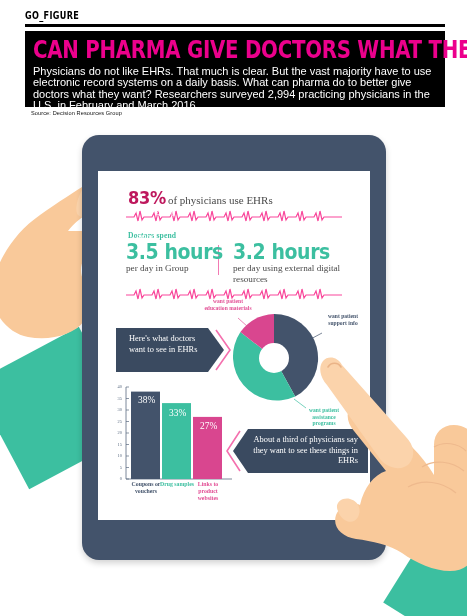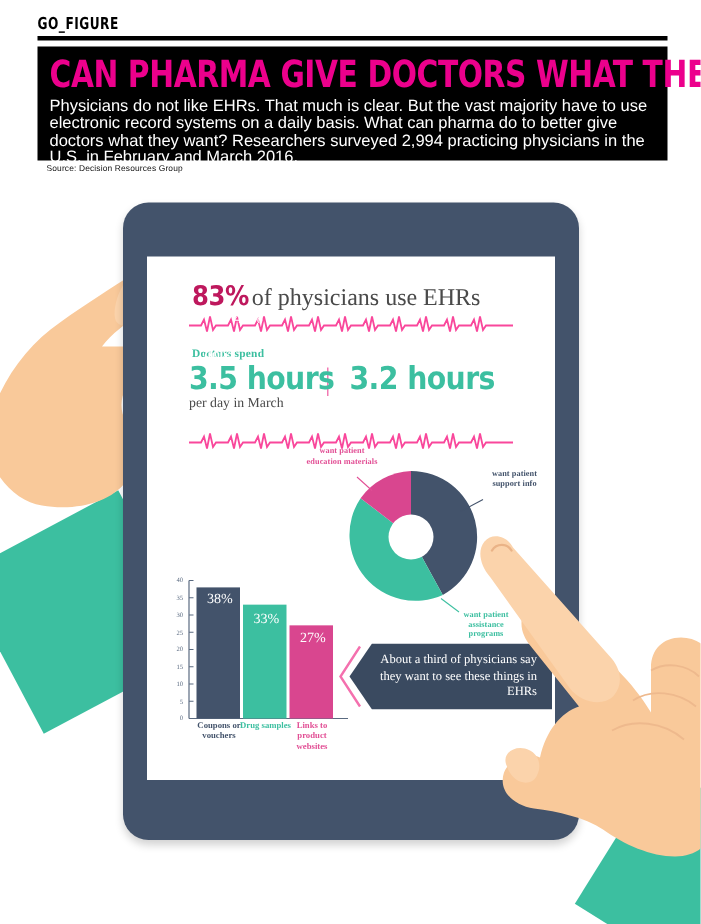--- a/index.html
+++ b/index.html
@@ -137,21 +137,21 @@
   }
   .big-pct {
     font-family: "DejaVu Sans Condensed", "Liberation Sans Narrow", "Liberation Sans", sans-serif;
     font-weight: bold;
     font-size: 18px;
     color: #be185d;
     letter-spacing: -0.3px;
   }
   .stat-tail {
     font-family: "Liberation Serif", serif;
-    font-size: 16px;
+    font-size: 11px;
     color: #4a4a4a;
     margin-left: 2px;
   }
 
   .ekg {
     position: absolute;
     left: 28px;
     width: 216px;
     height: 14px;
   }
@@ -395,25 +395,26 @@
                  L154 3 L156 11 L158 1 L160 10 L162 7 H170
                  L172 3 L174 11 L176 1 L178 10 L180 7 H188
                  L190 3 L192 11 L194 1 L196 10 L198 7 H216" fill="none" stroke="#f9479b" stroke-width="1.2"></path>
       </svg>
 
       <div id="doctors-spend">Doctors spend</div>
 
       <div id="hours-row">
         <div class="hours-col" id="hours-col-a">
           <div class="hours-big">3.5 hours</div>
-          <div class="hours-sub">per day in March</div>
+          <div class="hours-sub">per day in Group</div>
         </div>
         <div id="hours-divider"></div>
         <div class="hours-col" id="hours-col-b">
           <div class="hours-big">3.2 hours</div>
+          <div class="hours-sub">per day using external digital resources</div>
         </div>
       </div>
 
       <svg id="ekg-2" class="ekg" viewBox="0 0 216 14" preserveAspectRatio="none">
         <path d="M0 7 H8 L10 3 L12 11 L14 1 L16 10 L18 7 H26
                  L28 3 L30 11 L32 1 L34 10 L36 7 H44
                  L46 3 L48 11 L50 1 L52 10 L54 7 H62
                  L64 3 L66 11 L68 1 L70 10 L72 7 H80
                  L82 3 L84 11 L86 1 L88 10 L90 7 H98
                  L100 3 L102 11 L104 1 L106 10 L108 7 H116
@@ -440,20 +441,27 @@
       <div class="pie-label" id="label-edu">want patient education materials</div>
       <div class="pie-label" id="label-support">want patient support info</div>
       <div class="pie-label" id="label-assist">want patient assistance programs</div>
 
       <svg style="position:absolute;left:0;top:0;width:272px;height:349px;pointer-events:none" viewBox="0 0 272 349">
         <path d="M140 147 L150 156" stroke="#e24f95" stroke-width="0.7" fill="none"></path>
         <path d="M224 162 L209 170" stroke="#43536b" stroke-width="0.7" fill="none"></path>
         <path d="M208 237 L196 228" stroke="#3cbfa0" stroke-width="0.7" fill="none"></path>
       </svg>
 
+      <div class="callout" id="callout-1">
+        <svg class="co-svg" width="116" height="44" viewBox="0 0 116 44">
+          <path d="M100 2 L114 22 L100 42" fill="none" stroke="#f470ae" stroke-width="1.6"></path>
+          <path d="M0 0 H92 L108 22 L92 44 H0 Z" fill="#3a4a60"></path>
+        </svg>
+        <div class="co-text">Here's what doctors want to see in EHRs</div>
+      </div>
 
       <div class="callout" id="callout-2">
         <svg class="co-svg" width="142" height="44" viewBox="0 0 142 44">
           <path d="M14 2 L1 22 L14 42" fill="none" stroke="#f470ae" stroke-width="1.6"></path>
           <path d="M142 0 H22 L7 22 L22 44 H142 Z" fill="#3a4a60"></path>
         </svg>
         <div class="co-text">About a third of physicians say they want to see these things in EHRs</div>
       </div>
 
       <div id="barchart">

